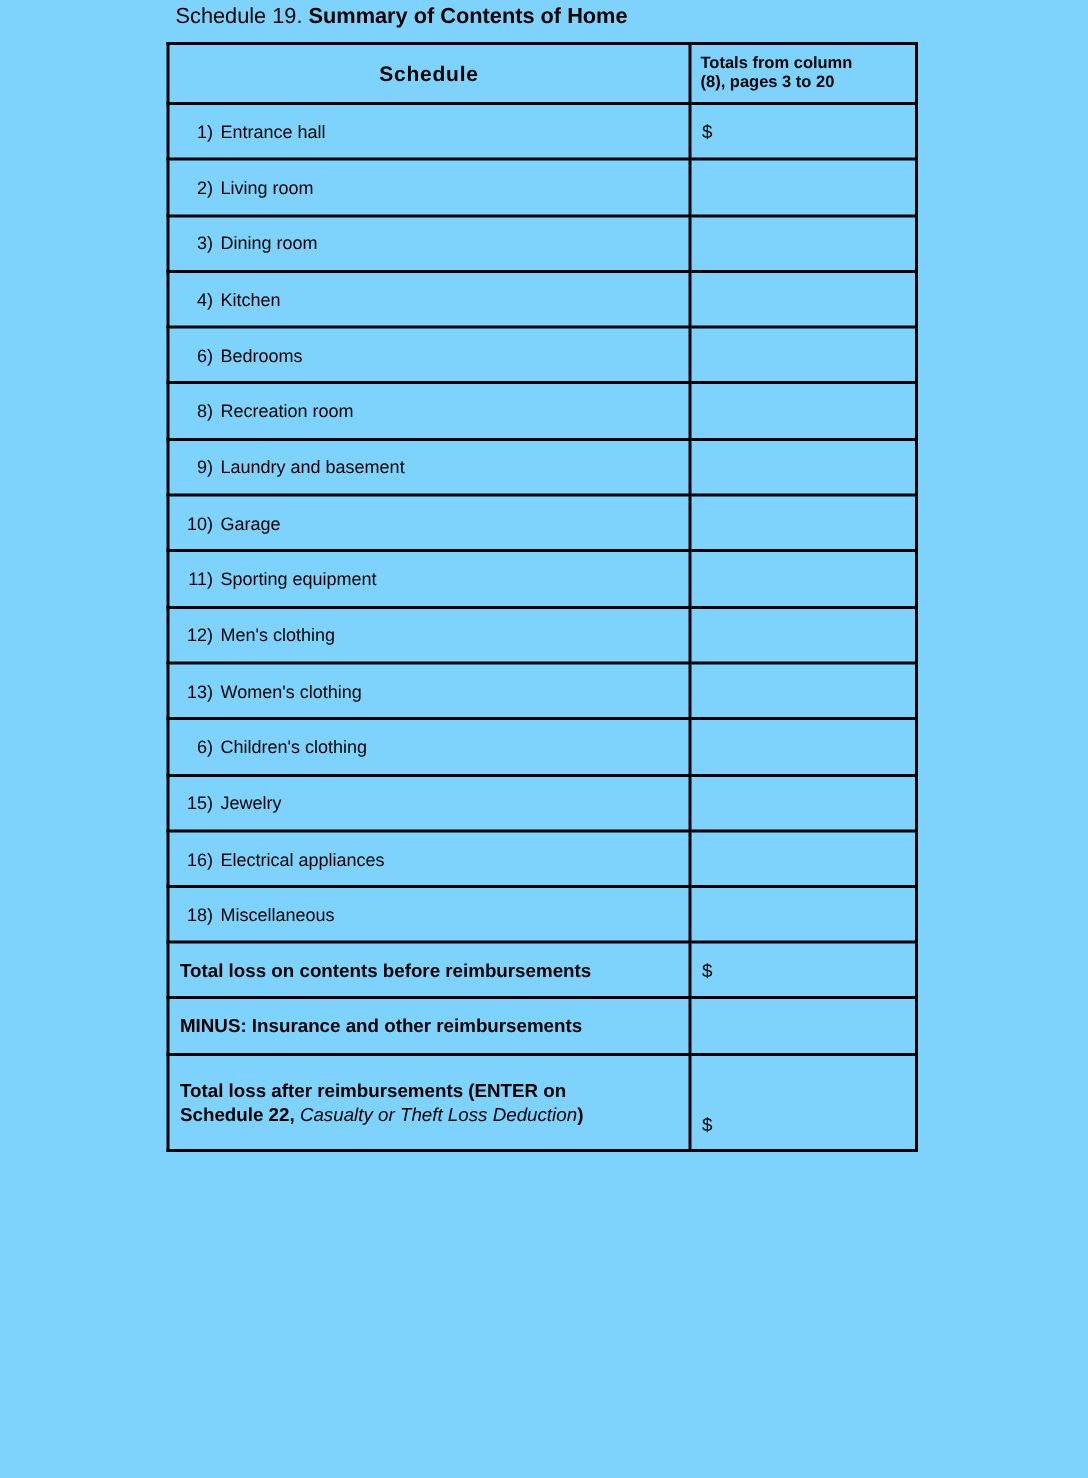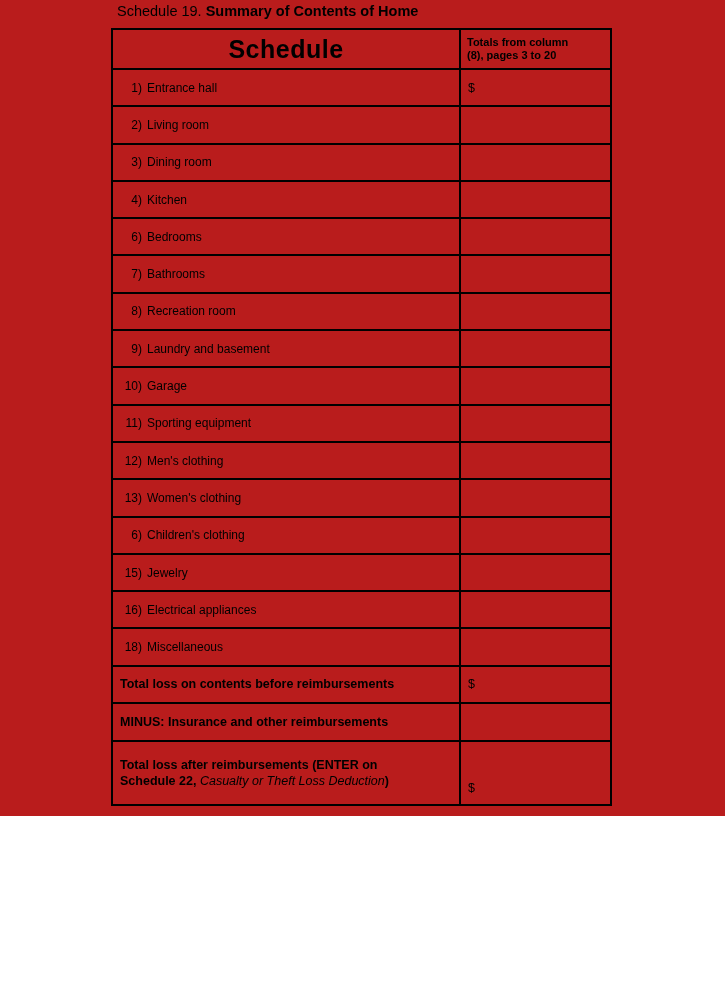--- a/index.html
+++ b/index.html
@@ -1,20 +1,20 @@
 <!DOCTYPE html>
 <html><head>
 <meta charset="utf-8">
 <style>
   html, body { margin: 0; padding: 0; background: #ffffff; }
   .page {
     position: relative;
     width: 725px;
-    height: 816px;
-    background: #b91c1c;
+    height: 985px;
+    background: #7dd3fc;
     color: #000000;
     font-family: "Liberation Sans", sans-serif;
     overflow: hidden;
   }
   .doc-title {
     position: absolute;
     left: 117px;
     top: 3px;
     font-size: 14.5px;
     white-space: nowrap;
@@ -31,21 +31,21 @@
   }
   .schedule-table col.c-label { width: 348px; }
   .schedule-table col.c-value { width: 151px; }
   .schedule-table th, .schedule-table td {
     border: 2px solid #000000;
     vertical-align: middle;
     overflow: hidden;
   }
   th.hdr-schedule {
     height: 36px;
-    font-size: 25px;
+    font-size: 14px;
     font-weight: bold;
     text-align: center;
     letter-spacing: 0.5px;
   }
   th.hdr-totals {
     font-size: 11px;
     font-weight: bold;
     text-align: left;
     padding: 2px 4px 2px 6px;
     line-height: 13px;
@@ -114,24 +114,20 @@
       </tr>
         <tr class="item-row">
         <td class="label-cell"><span class="num">4)</span><span class="lbl">Kitchen</span></td>
         <td class="value-cell"></td>
       </tr>
         <tr class="item-row">
         <td class="label-cell"><span class="num">6)</span><span class="lbl">Bedrooms</span></td>
         <td class="value-cell"></td>
       </tr>
         <tr class="item-row">
-        <td class="label-cell"><span class="num">7)</span><span class="lbl">Bathrooms</span></td>
-        <td class="value-cell"></td>
-      </tr>
-        <tr class="item-row">
         <td class="label-cell"><span class="num">8)</span><span class="lbl">Recreation room</span></td>
         <td class="value-cell"></td>
       </tr>
         <tr class="item-row">
         <td class="label-cell"><span class="num">9)</span><span class="lbl">Laundry and basement</span></td>
         <td class="value-cell"></td>
       </tr>
         <tr class="item-row">
         <td class="label-cell"><span class="num">10)</span><span class="lbl">Garage</span></td>
         <td class="value-cell"></td>

